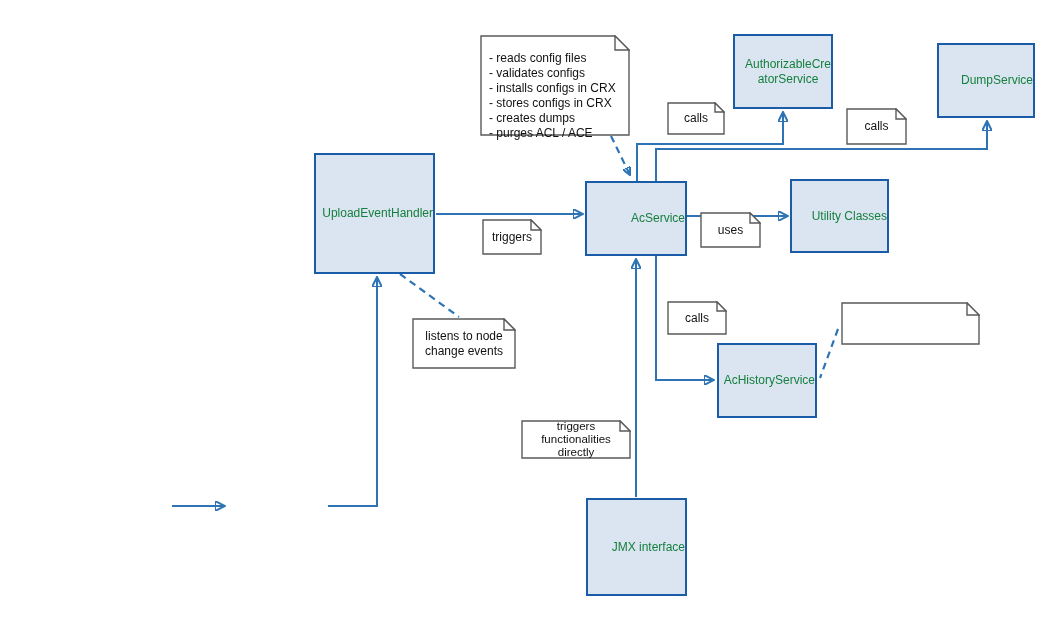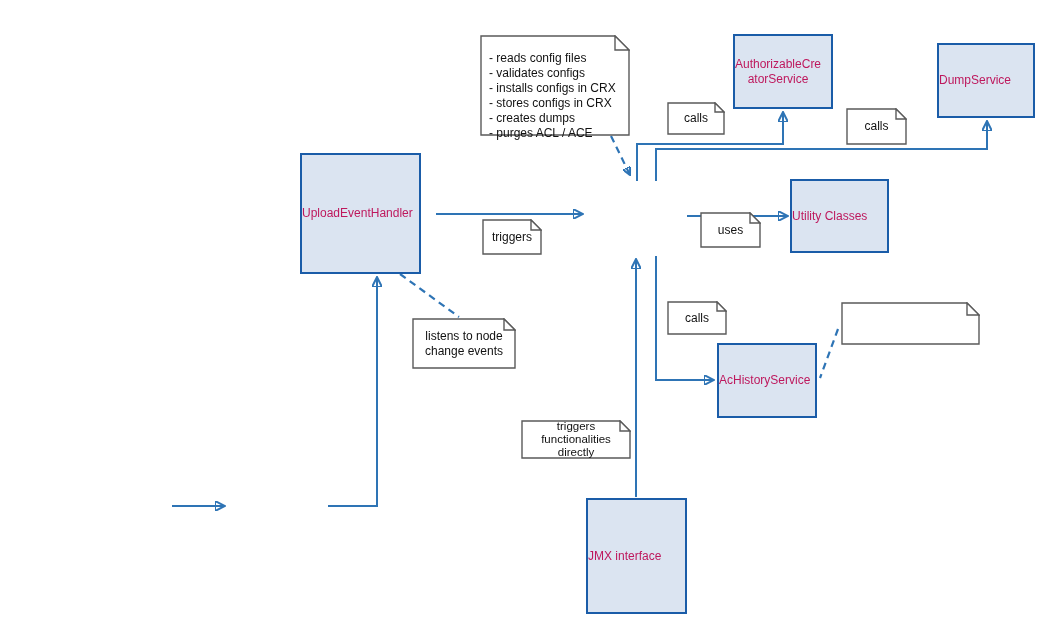--- a/index.html
+++ b/index.html
@@ -25,23 +25,23 @@
     width: 1056px; height: 618px;
   }
   .connector-layer path { fill: none; stroke: var(--connector); stroke-width: 2; }
   .connector-layer path.dashed { stroke-dasharray: 7 5; stroke-width: 2.2; }
   .bbox {
     position: absolute;
     background: var(--box-fill);
     border: 2px solid var(--box-border);
     display: flex;
     align-items: center;
-    justify-content: flex-start;
+    justify-content: flex-end;
     font-size: 12px;
-    color: #be185d;
+    color: #15803d;
     text-align: center;
   }
   .bbox .lbl { white-space: pre-line; line-height: 15px; }
   .bbox.rounded { border-radius: 13px; border-width: 2.5px; }
   .bbox.gray { background: var(--gray-fill); }
   .note {
     position: absolute;
     font-size: 12px;
     color: #111111;
     display: flex;
@@ -86,43 +86,46 @@
     <path d="M656,181 L656,149 L987,149 L987,121" marker-end="url(#arr)"></path>
     <path d="M636,497 L636,259" marker-end="url(#arr)"></path>
     <path d="M656,256 L656,380 L714,380" marker-end="url(#arr)"></path>
     <path d="M172,506 L225,506" marker-end="url(#arr)"></path>
     <path d="M328,506 L377,506 L377,277" marker-end="url(#arr)"></path>
     <path class="dashed" d="M611,136 L630,175" marker-end="url(#arr-sm)"></path>
     <path class="dashed" d="M400,274 L459,317"></path>
     <path class="dashed" d="M838,329 L820,378"></path>
   </svg>
 
-  <div class="bbox" style="left:300px; top:153px; width:121px; height:121px;">
+  <div class="bbox" style="left:314px; top:153px; width:121px; height:121px;">
     <span class="lbl">UploadEventHandler</span>
   </div>
 
+  <div class="bbox" style="left:585px; top:181px; width:102px; height:75px;">
+    <span class="lbl">AcService</span>
+  </div>
 
   <div class="bbox" style="left:733px; top:34px; width:100px; height:75px;">
     <span class="lbl">AuthorizableCre
 atorService</span>
   </div>
 
   <div class="bbox" style="left:937px; top:43px; width:98px; height:75px;">
     <span class="lbl">DumpService</span>
   </div>
 
   <div class="bbox" style="left:790px; top:179px; width:99px; height:74px;">
     <span class="lbl">Utility Classes</span>
   </div>
 
   <div class="bbox" style="left:717px; top:343px; width:100px; height:75px;">
     <span class="lbl">AcHistoryService</span>
   </div>
 
-  <div class="bbox" style="left:586px; top:498px; width:101px; height:116px;">
+  <div class="bbox" style="left:586px; top:498px; width:101px; height:98px;">
     <span class="lbl">JMX interface</span>
   </div>
 
 
 
   <div class="note align-left pad-big" style="left:480px; top:35px; width:150px; height:101px;">
       <svg width="150" height="101" class="note-bg">
         <path d="M1,1 H135 L149,15 V100 H1 Z" fill="#ffffff" stroke="#5a5a5a" stroke-width="1.4"></path>
         <path d="M135,1 L149,15 H135 Z" fill="#ffffff" stroke="#5a5a5a" stroke-width="1.4"></path>
       </svg>

